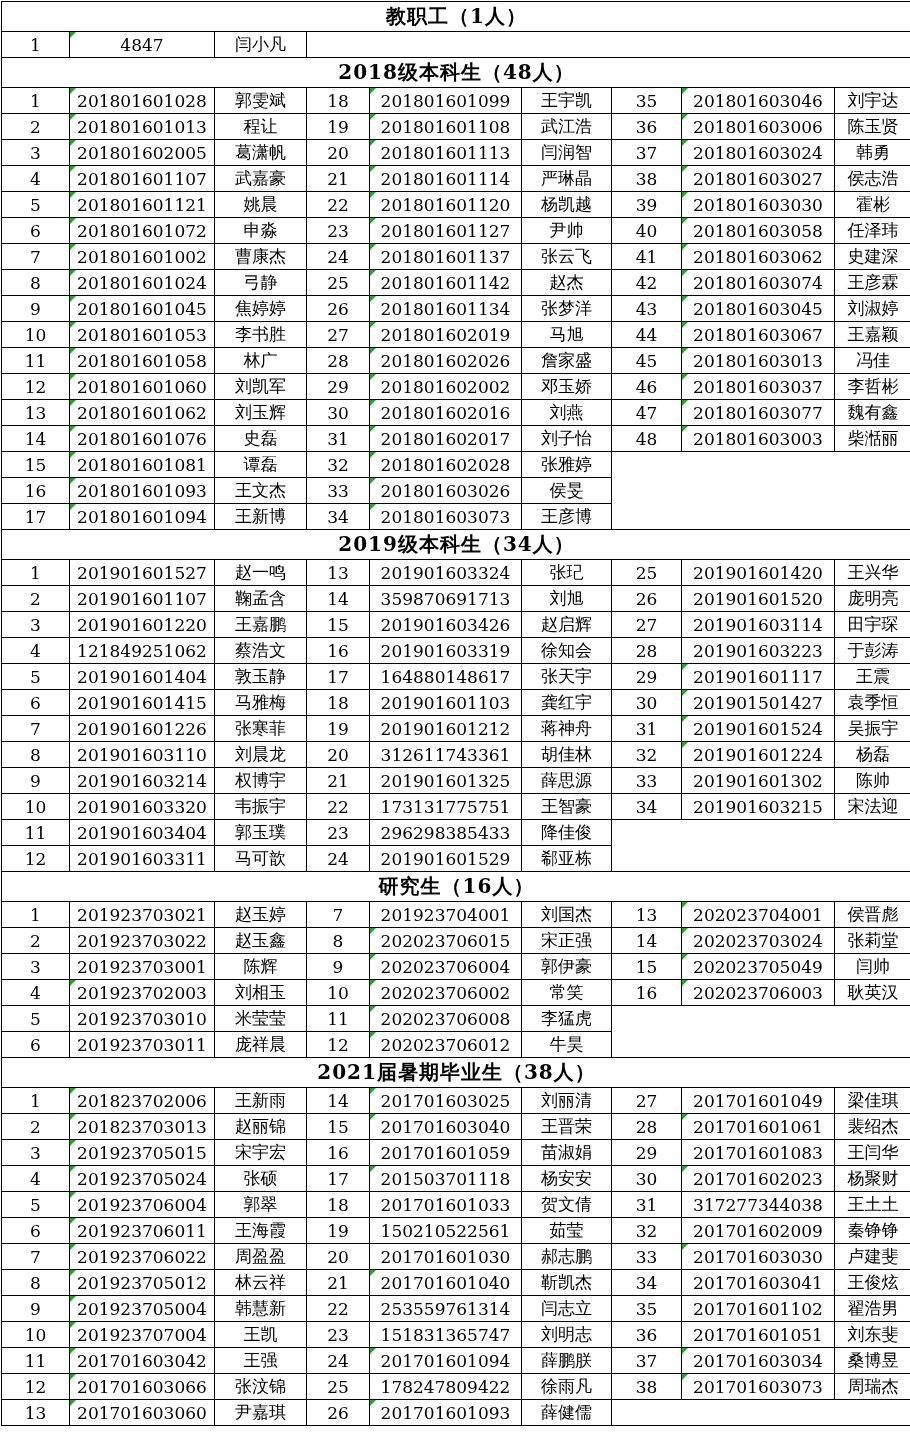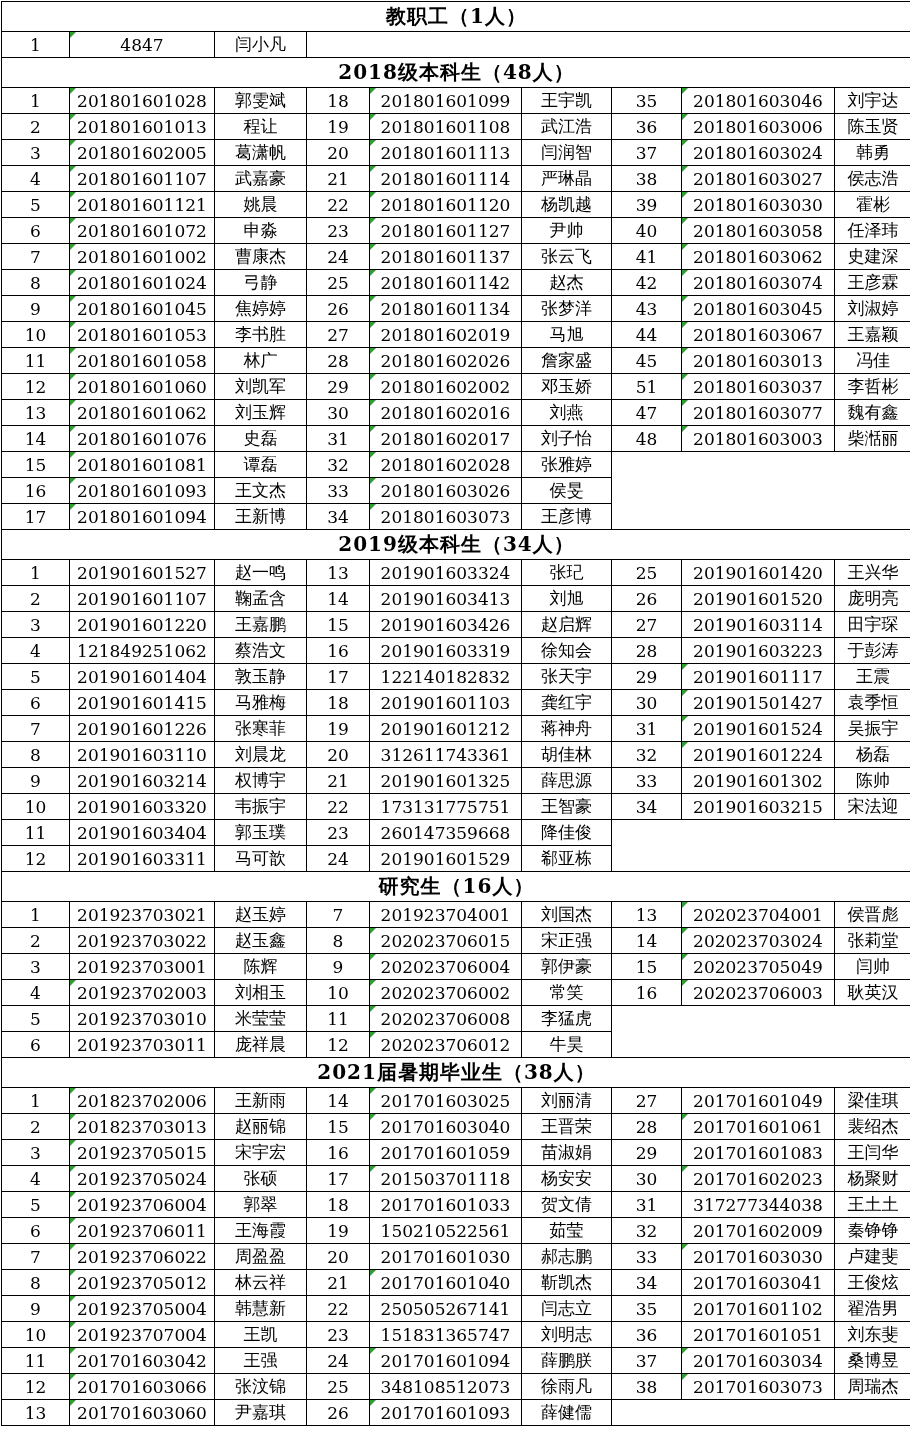--- a/index.html
+++ b/index.html
@@ -165,21 +165,21 @@
         <td class="id flag"><span></span>201801603013</td>
         <td class="nm">冯佳</td>
       </tr>
       <tr>
         <td class="num">12</td>
         <td class="id flag"><span></span>201801601060</td>
         <td class="nm">刘凯军</td>
         <td class="num">29</td>
         <td class="id flag"><span></span>201801602002</td>
         <td class="nm">邓玉娇</td>
-        <td class="num">51</td>
+        <td class="num">46</td>
         <td class="id flag"><span></span>201801603037</td>
         <td class="nm">李哲彬</td>
       </tr>
       <tr>
         <td class="num">13</td>
         <td class="id flag"><span></span>201801601062</td>
         <td class="nm">刘玉辉</td>
         <td class="num">30</td>
         <td class="id flag"><span></span>201801602016</td>
         <td class="nm">刘燕</td>
@@ -235,21 +235,21 @@
         <td class="nm">张玘</td>
         <td class="num">25</td>
         <td class="id">201901601420</td>
         <td class="nm">王兴华</td>
       </tr>
       <tr>
         <td class="num">2</td>
         <td class="id">201901601107</td>
         <td class="nm">鞠孟含</td>
         <td class="num">14</td>
-        <td class="id">201901603413</td>
+        <td class="id">359870691713</td>
         <td class="nm">刘旭</td>
         <td class="num">26</td>
         <td class="id">201901601520</td>
         <td class="nm">庞明亮</td>
       </tr>
       <tr>
         <td class="num">3</td>
         <td class="id">201901601220</td>
         <td class="nm">王嘉鹏</td>
         <td class="num">15</td>
@@ -268,21 +268,21 @@
         <td class="nm">徐知会</td>
         <td class="num">28</td>
         <td class="id">201901603223</td>
         <td class="nm">于彭涛</td>
       </tr>
       <tr>
         <td class="num">5</td>
         <td class="id">201901601404</td>
         <td class="nm">敦玉静</td>
         <td class="num">17</td>
-        <td class="id">122140182832</td>
+        <td class="id">164880148617</td>
         <td class="nm">张天宇</td>
         <td class="num">29</td>
         <td class="id flag"><span></span>201901601117</td>
         <td class="nm">王震</td>
       </tr>
       <tr>
         <td class="num">6</td>
         <td class="id">201901601415</td>
         <td class="nm">马雅梅</td>
         <td class="num">18</td>
@@ -334,21 +334,21 @@
         <td class="nm">王智豪</td>
         <td class="num">34</td>
         <td class="id">201901603215</td>
         <td class="nm">宋法迎</td>
       </tr>
       <tr>
         <td class="num">11</td>
         <td class="id">201901603404</td>
         <td class="nm">郭玉璞</td>
         <td class="num">23</td>
-        <td class="id">260147359668</td>
+        <td class="id">296298385433</td>
         <td class="nm">降佳俊</td>
         <td class="blank" colspan="3" rowspan="2"></td>
       </tr>
       <tr>
         <td class="num">12</td>
         <td class="id">201901603311</td>
         <td class="nm">马可歆</td>
         <td class="num">24</td>
         <td class="id">201901601529</td>
         <td class="nm">郗亚栋</td>
@@ -506,21 +506,21 @@
         <td class="nm">靳凯杰</td>
         <td class="num">34</td>
         <td class="id">201701603041</td>
         <td class="nm">王俊炫</td>
       </tr>
       <tr>
         <td class="num">9</td>
         <td class="id flag"><span></span>201923705004</td>
         <td class="nm">韩慧新</td>
         <td class="num">22</td>
-        <td class="id">250505267141</td>
+        <td class="id">253559761314</td>
         <td class="nm">闫志立</td>
         <td class="num">35</td>
         <td class="id">201701601102</td>
         <td class="nm">翟浩男</td>
       </tr>
       <tr>
         <td class="num">10</td>
         <td class="id flag"><span></span>201923707004</td>
         <td class="nm">王凯</td>
         <td class="num">23</td>
@@ -539,21 +539,21 @@
         <td class="nm">薛鹏朕</td>
         <td class="num">37</td>
         <td class="id flag"><span></span>201701603034</td>
         <td class="nm">桑博昱</td>
       </tr>
       <tr>
         <td class="num">12</td>
         <td class="id flag"><span></span>201701603066</td>
         <td class="nm">张汶锦</td>
         <td class="num">25</td>
-        <td class="id">348108512073</td>
+        <td class="id">178247809422</td>
         <td class="nm">徐雨凡</td>
         <td class="num">38</td>
         <td class="id flag"><span></span>201701603073</td>
         <td class="nm">周瑞杰</td>
       </tr>
       <tr>
         <td class="num">13</td>
         <td class="id flag"><span></span>201701603060</td>
         <td class="nm">尹嘉琪</td>
         <td class="num">26</td>

